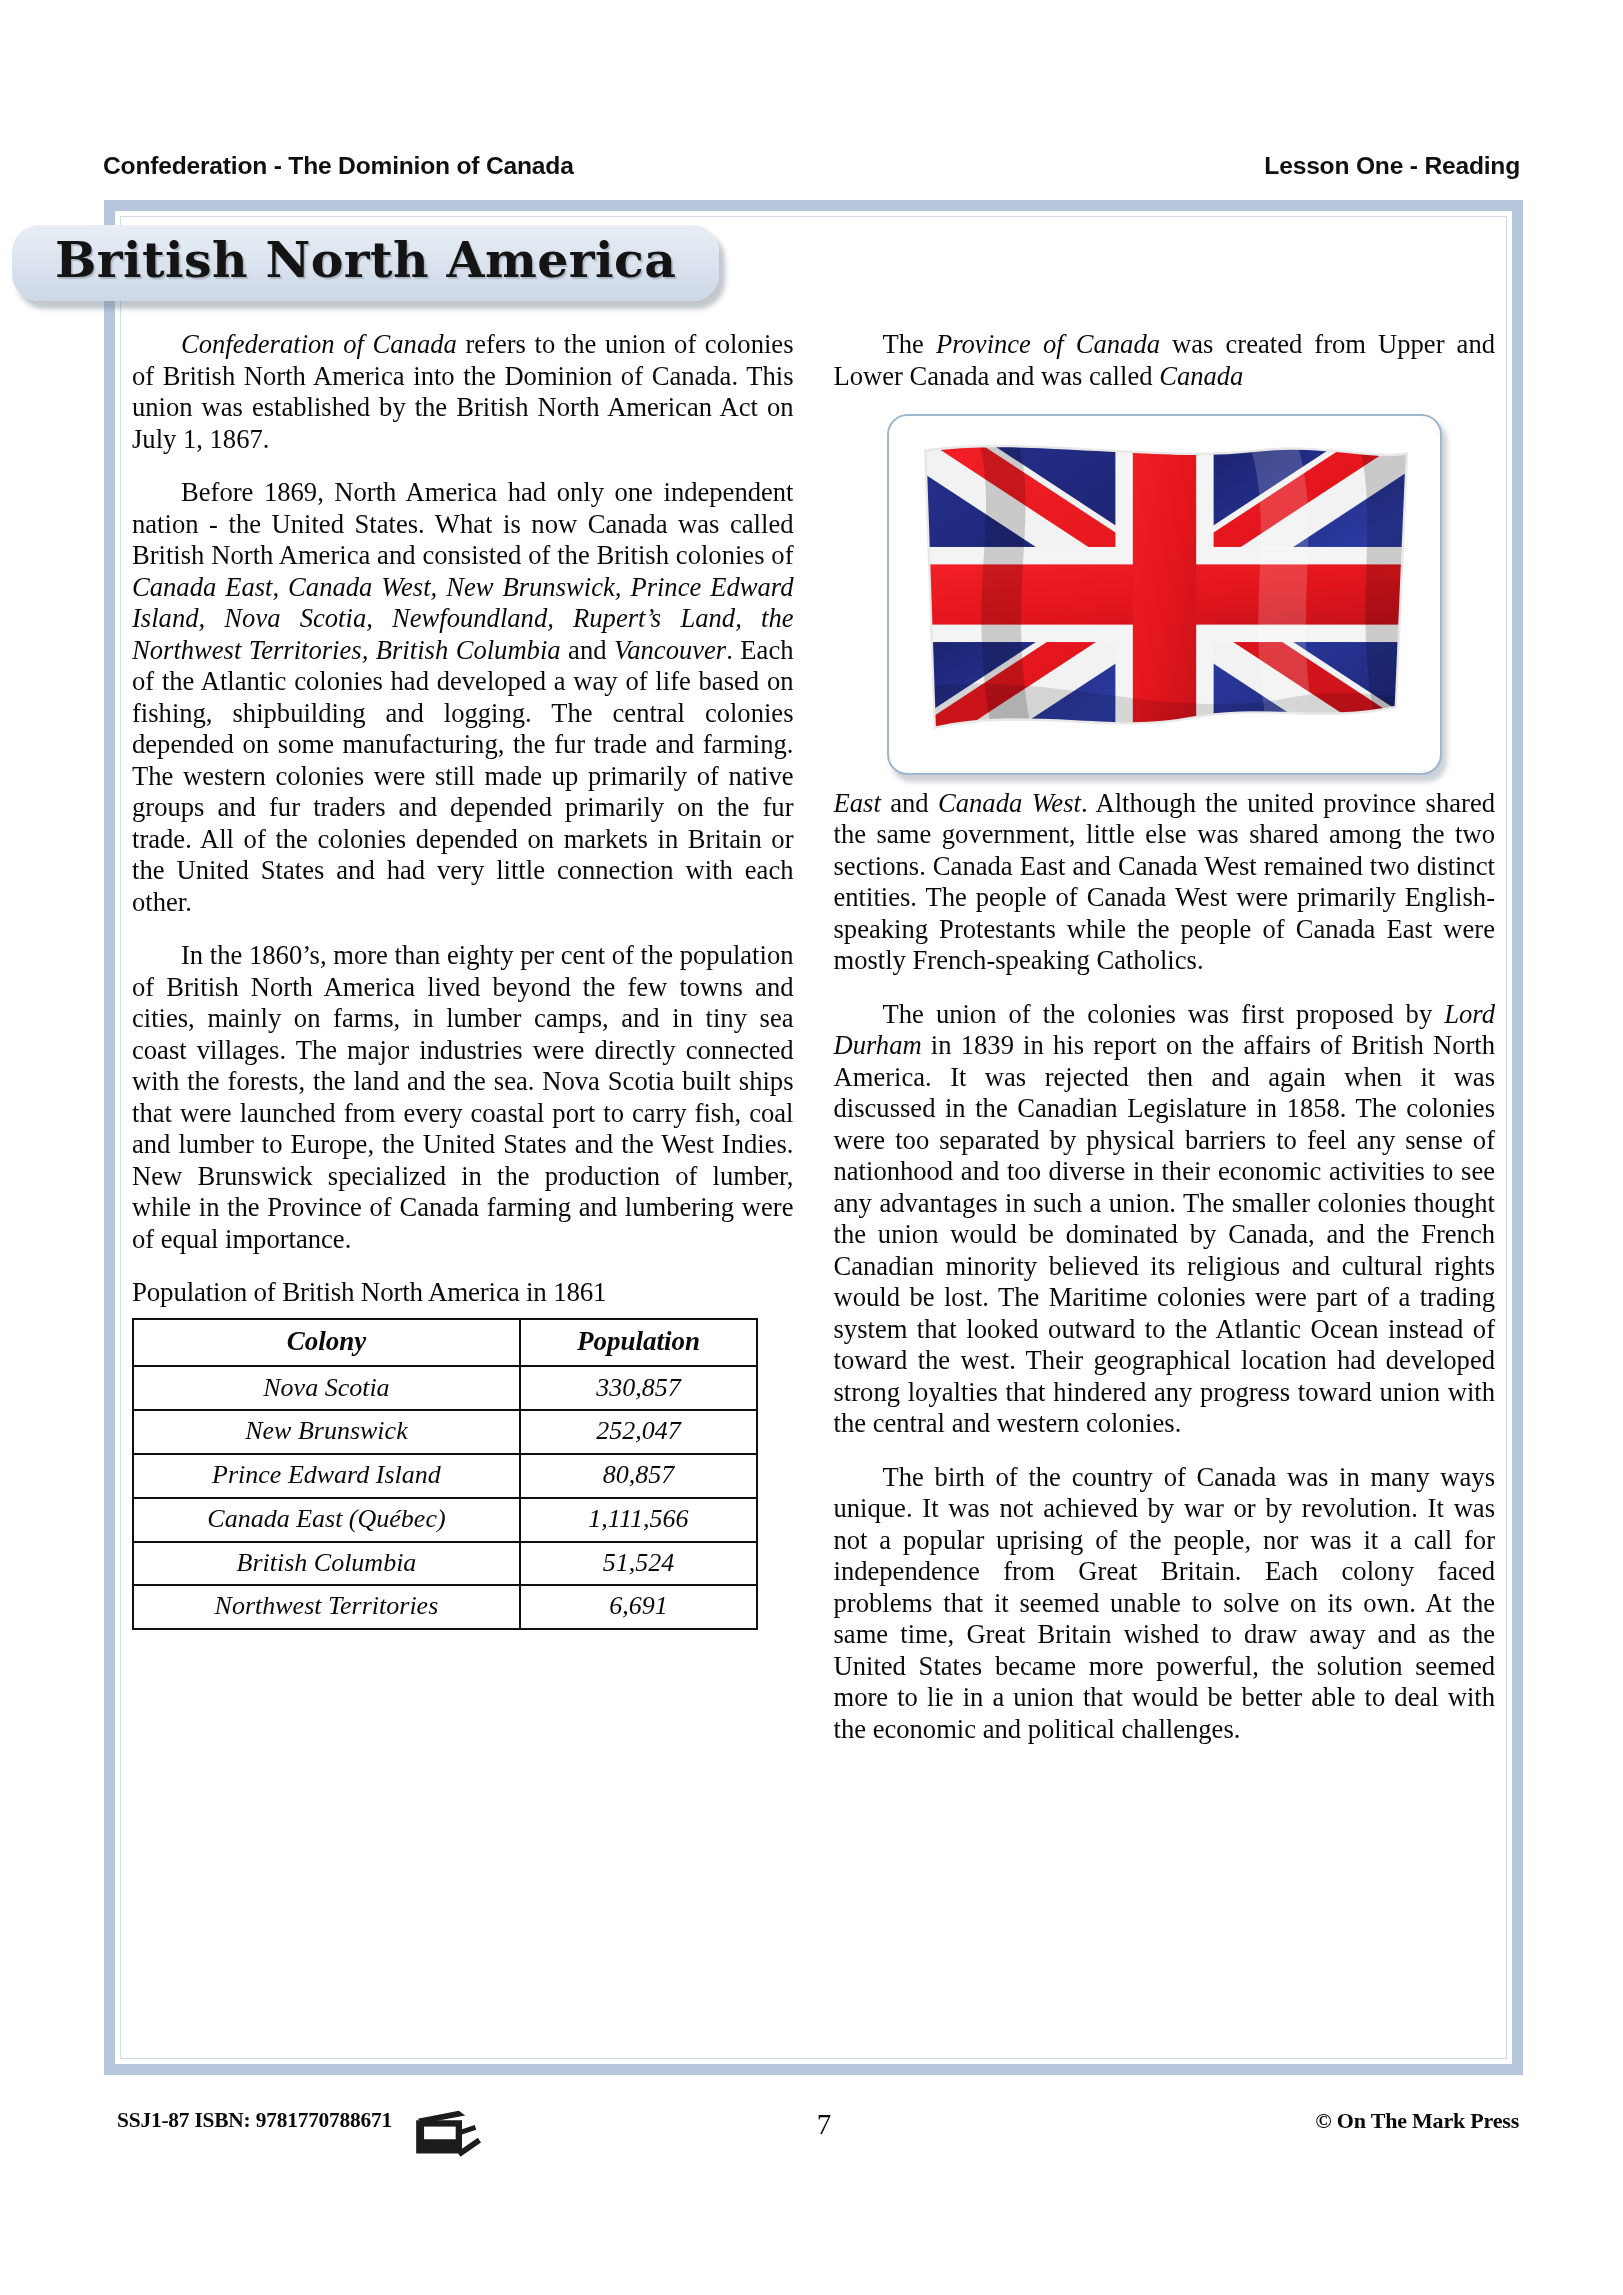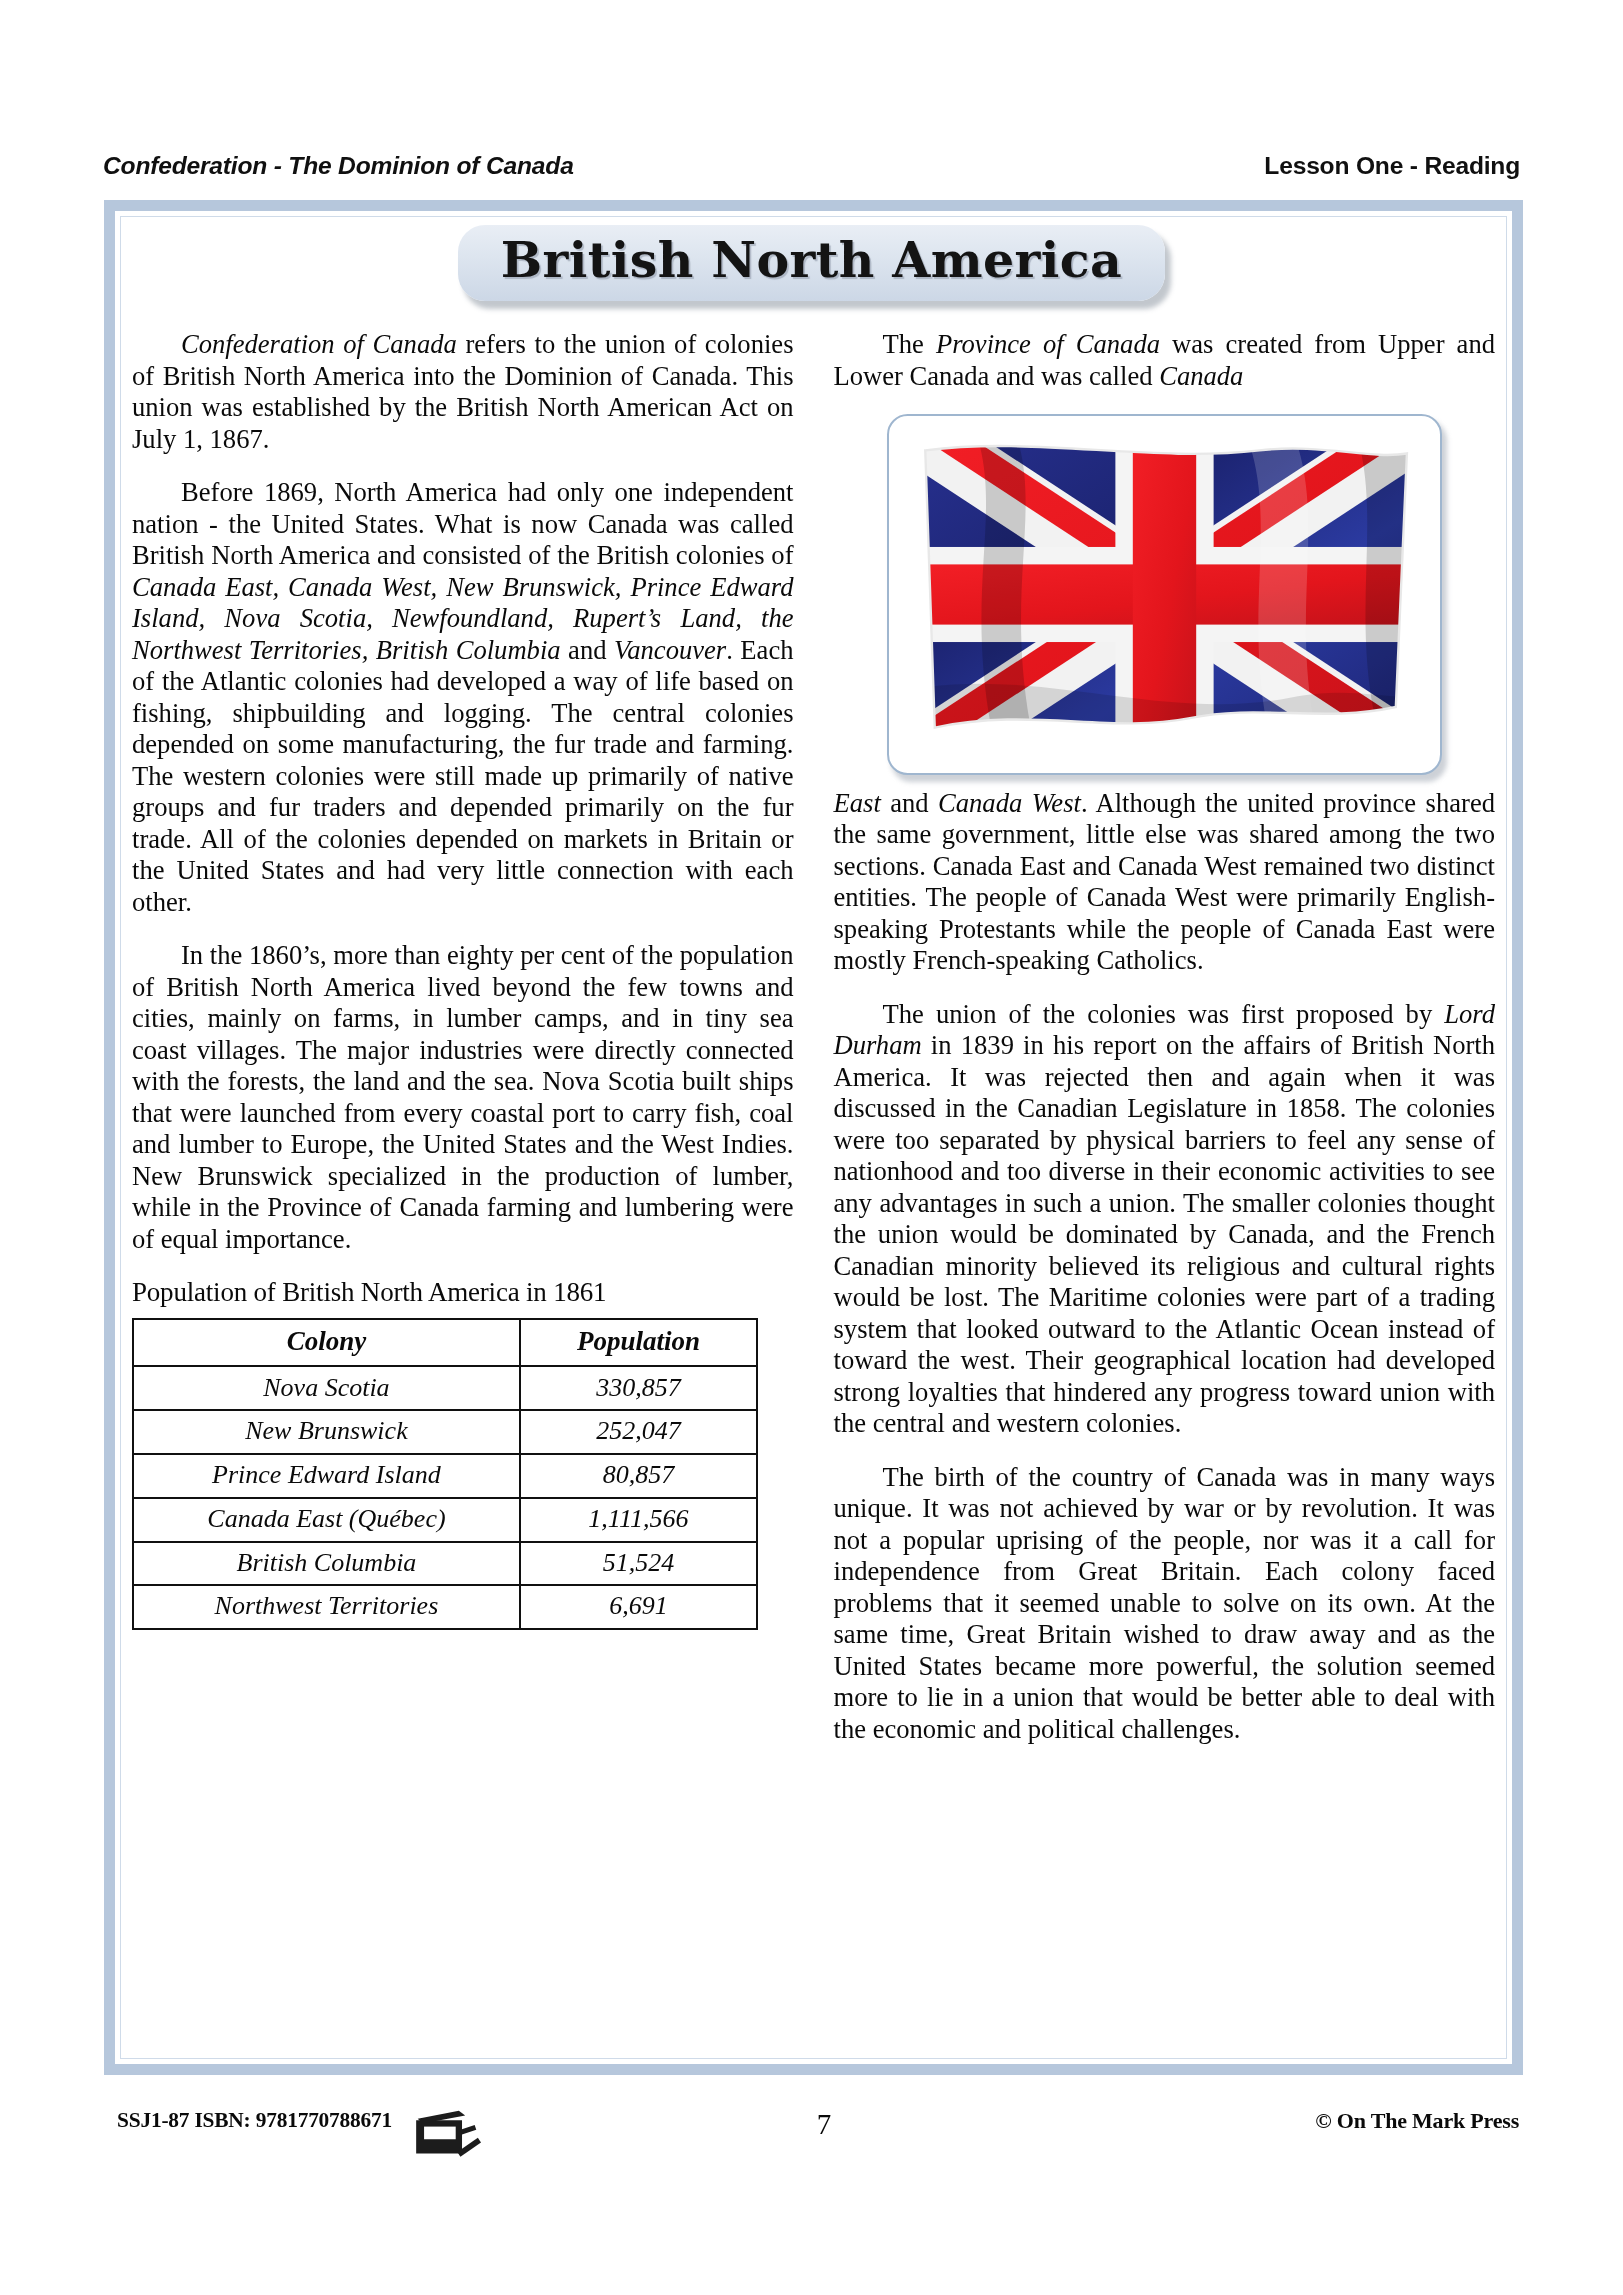--- a/index.html
+++ b/index.html
@@ -18,21 +18,20 @@
   .runhead {
     position: absolute;
     top: 145px; left: 103px; right: 103px;
     height: 41px;
     display: flex;
     align-items: center;
     justify-content: space-between;
   }
   .runhead-left, .runhead-right {
     font-family: "Liberation Sans", "DejaVu Sans", sans-serif;
-    font-style: italic;
     font-weight: 600;
     font-size: 24.6px;
     color: #101010;
     letter-spacing: -0.2px;
     white-space: nowrap;
   }
   .runhead-right { font-style: normal; }
 
   
   .frame {
@@ -45,22 +44,22 @@
   .frame-inner {
     position: absolute;
     inset: 4.8px;
     border: 1.6px solid #cfdbe9;
     background: #ffffff;
   }
 
   
   .title-wrap {
     position: absolute;
-    top: 225px; left: 0; right: 0;
-    display: flex; justify-content: center;
+    top: 225px; left: 12px; right: 0;
+    display: flex; justify-content: flex-start;
     z-index: 5;
   }
   .title-pill {
     display: inline-block;
     padding: 11px 43px 16px 43px;
     border-radius: 27px;
     background: linear-gradient(180deg,#e9eef5 0%, #dde5ef 42%, #ccd7e6 100%);
     box-shadow: 5.5px 7.1px 5.5px rgba(120,130,145,0.45);
   }
   .title-pill .ttl {

